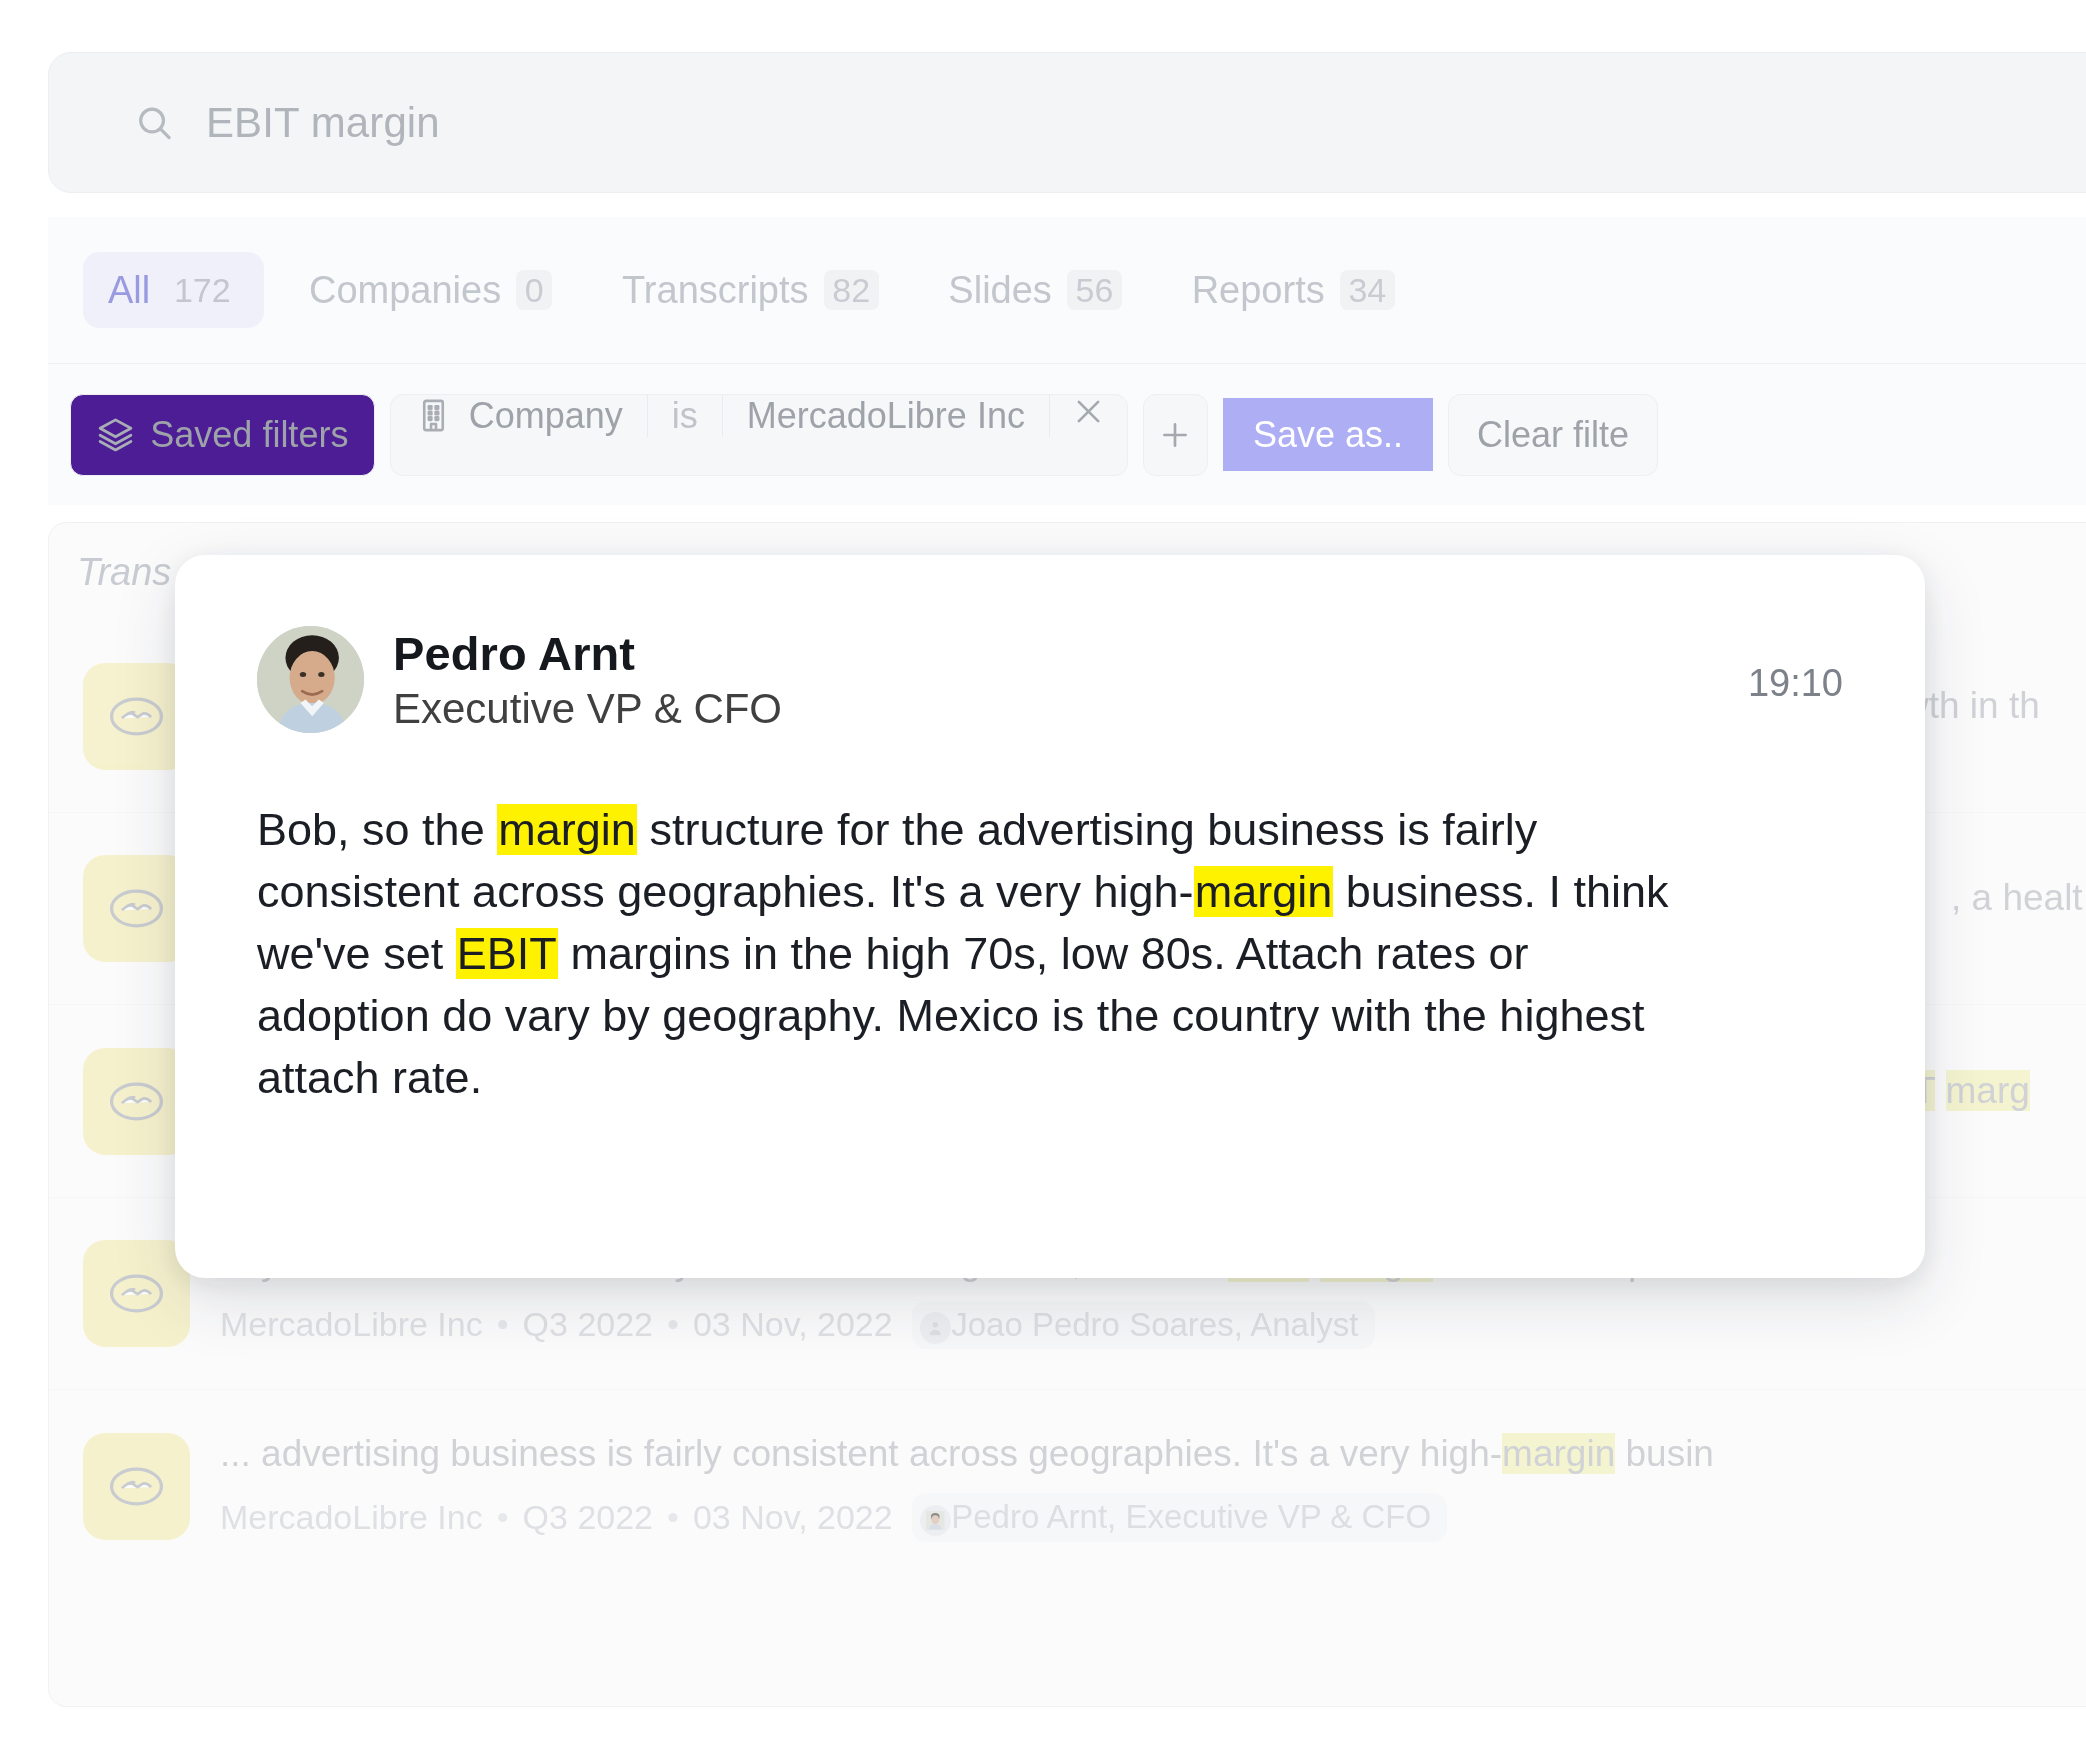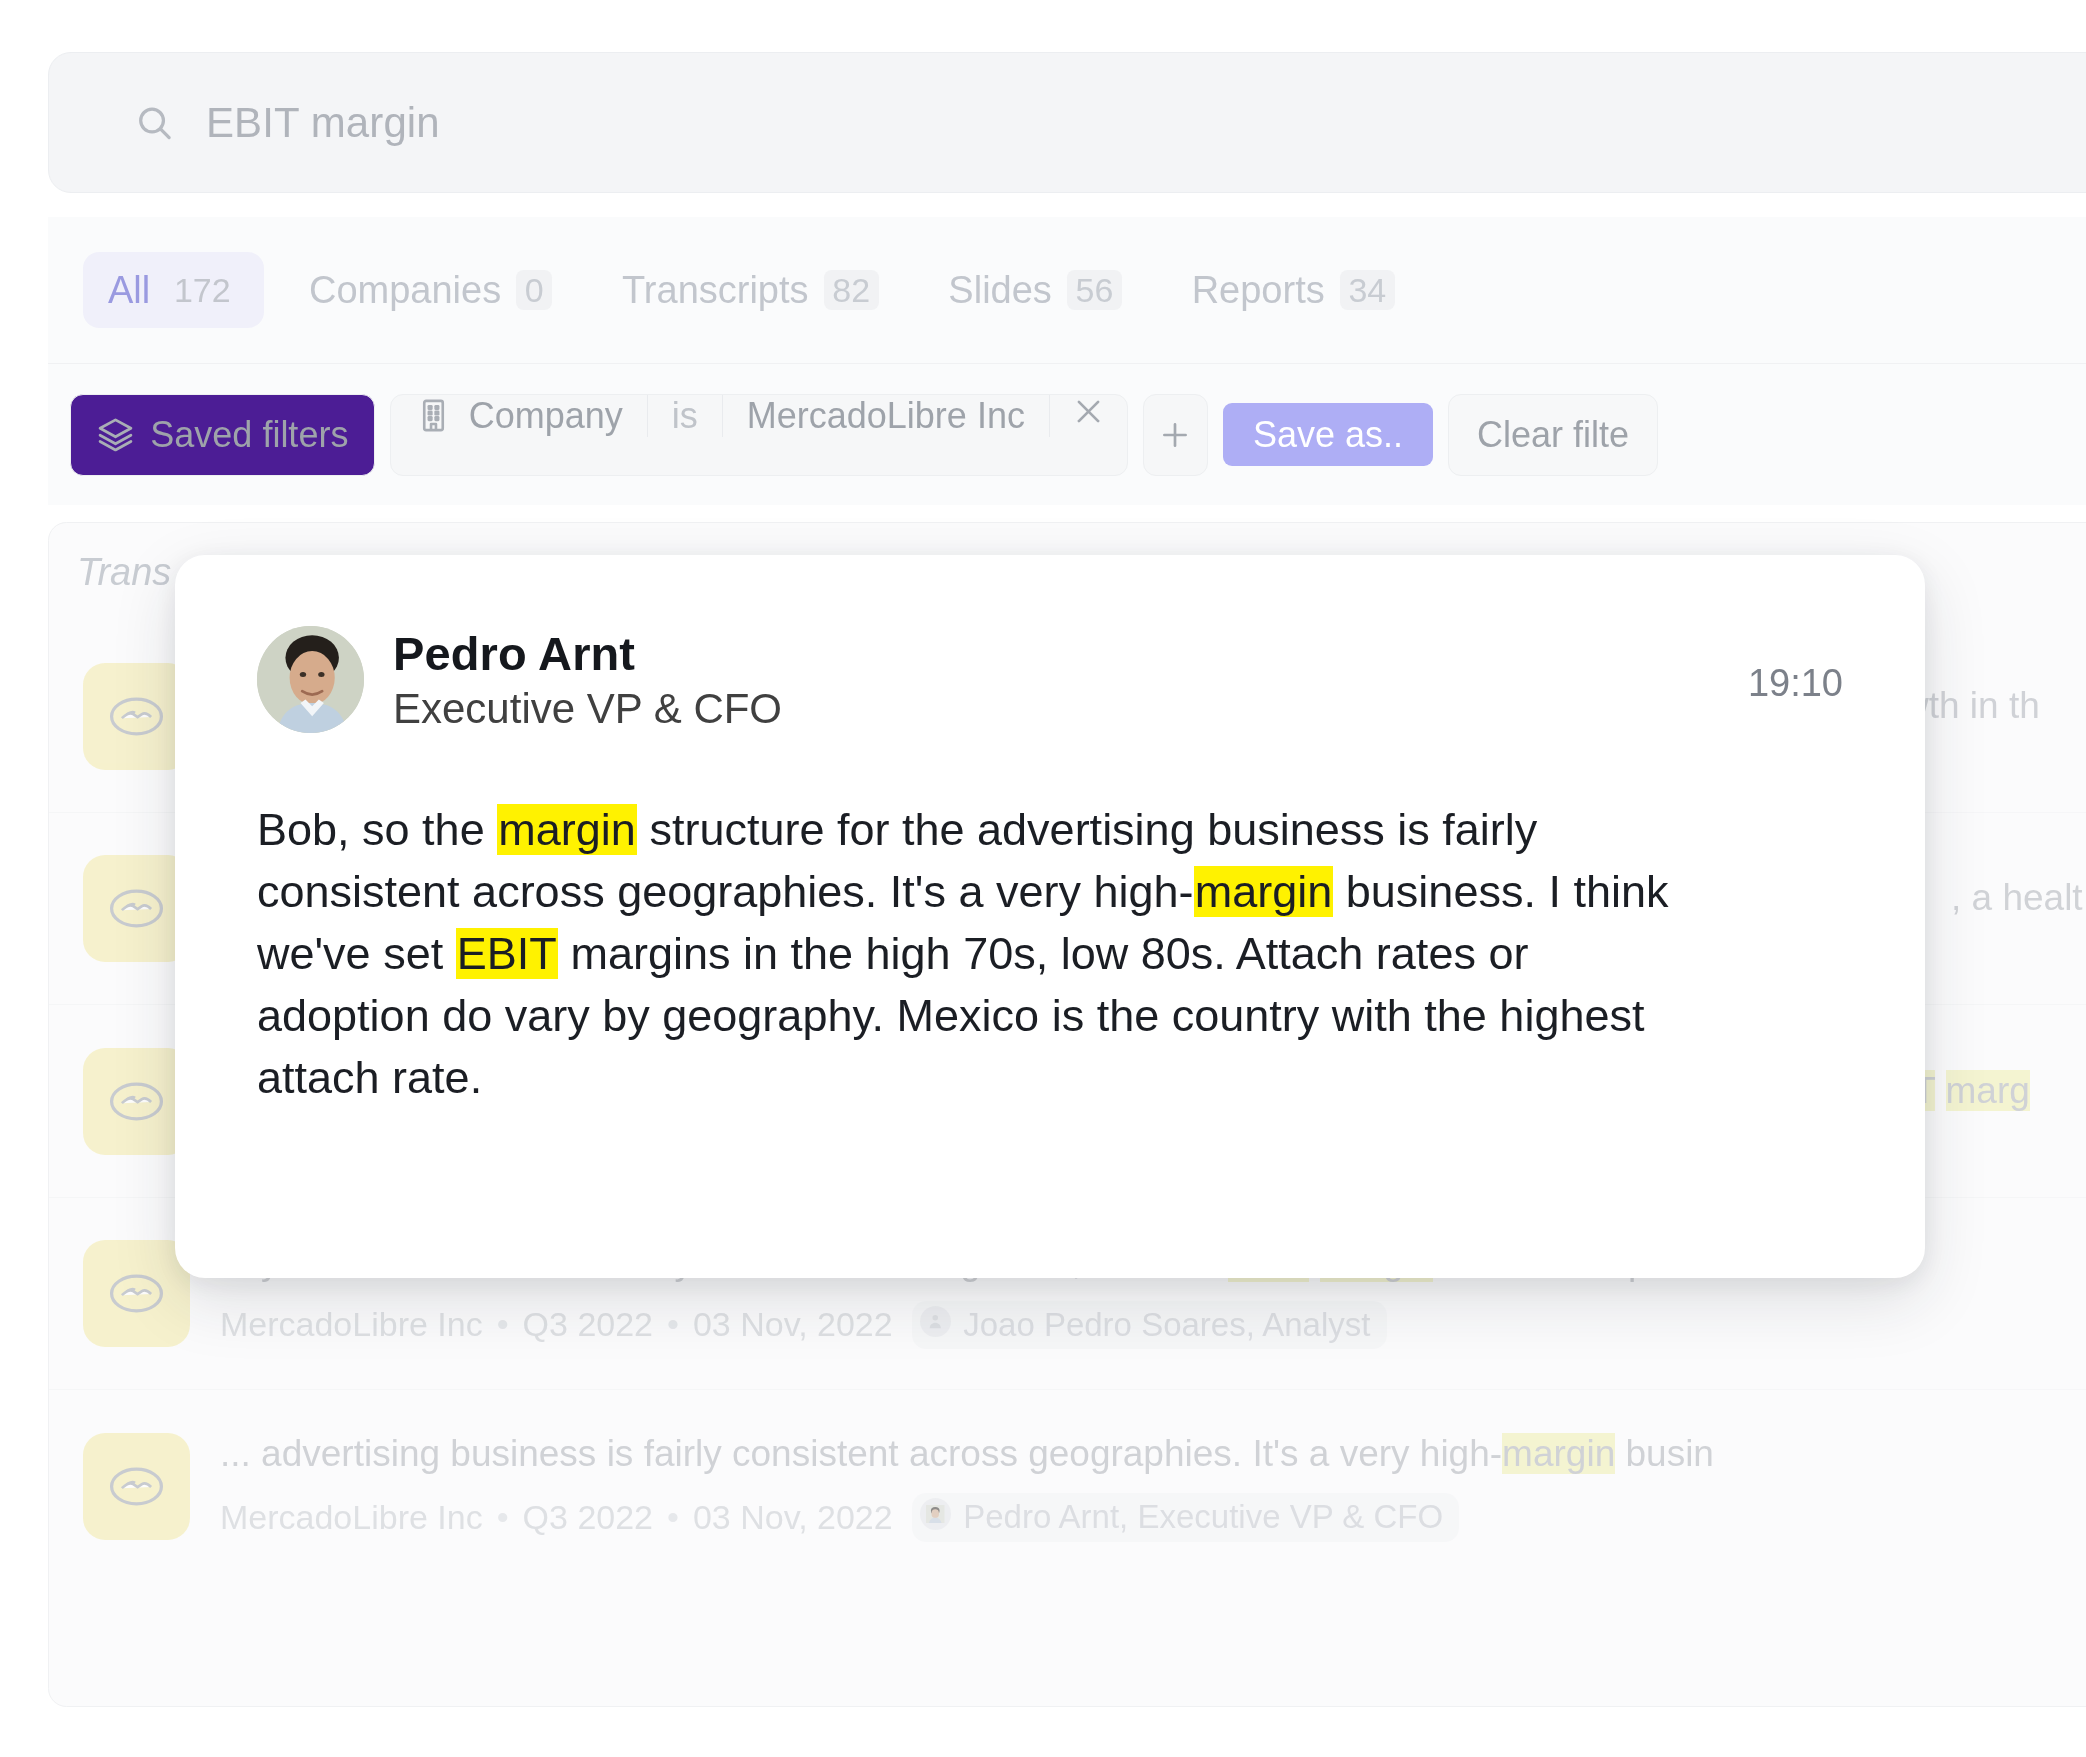--- a/index.html
+++ b/index.html
@@ -142,24 +142,24 @@
     width: 65px; height: 82px;
     background: #f6f7f8;
     border: 1.6px solid #edeff1;
     border-radius: 13px;
     display: flex; align-items: center; justify-content: center;
     flex: none;
   }
   .icon-btn svg { width: 34px; height: 34px; display: block; }
 
   .save-as-btn {
-    height: 63px;
+    height: 73px;
     padding: 0 30px;
     background: #aeaef5;
-    border-radius: 9px;
+    border-radius: 0;
     display: flex; align-items: center;
     white-space: nowrap;
   }
   .save-as-btn span { font-size: 36px; color: #ffffff; }
 
   .clear-btn {
     height: 82px;
     padding: 0 28px;
     background: #f7f8f9;
     border: 1.6px solid #edeff1;
@@ -226,22 +226,22 @@
     display: flex;
     align-items: center;
     gap: 14px;
     font-size: 34px;
     color: #c4c8ce;
     white-space: nowrap;
   }
   .meta-dot { color: #d4d7dc; }
   .author-chip {
     display: inline-flex;
-    align-items: flex-start;
-    gap: 12px;
+    align-items: flex-end;
+    gap: 0;
     background: #f3f4f6;
     border-radius: 14px;
     padding: 5.4px 16.3px 5.4px 7.6px;
     margin-left: 5.4px;
   }
   .author-chip .ava {
     width: 31.5px; height: 31.5px; border-radius: 50%;
     background: #e2e4e8;
     display: flex; align-items: center; justify-content: center;
     flex: none; overflow: hidden;

